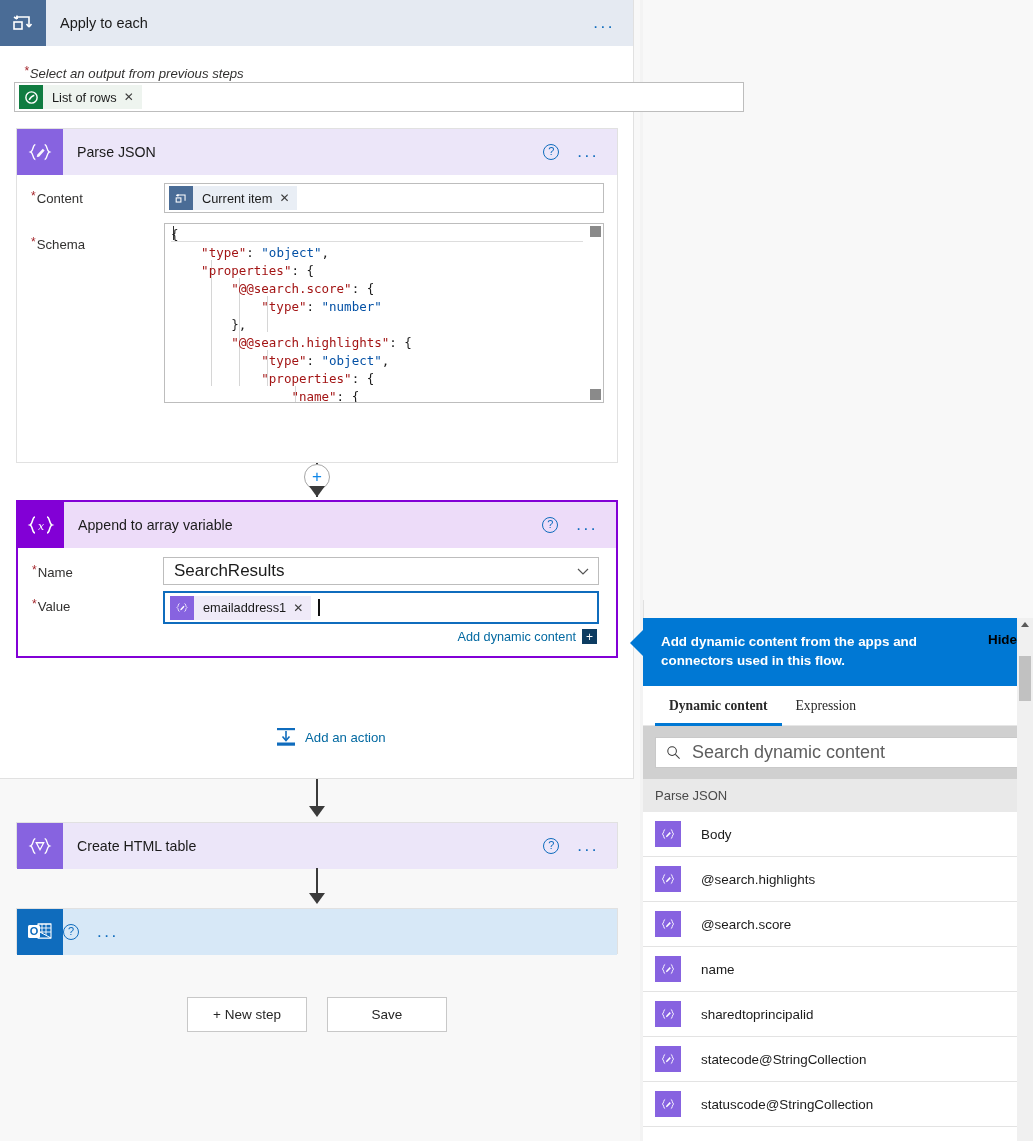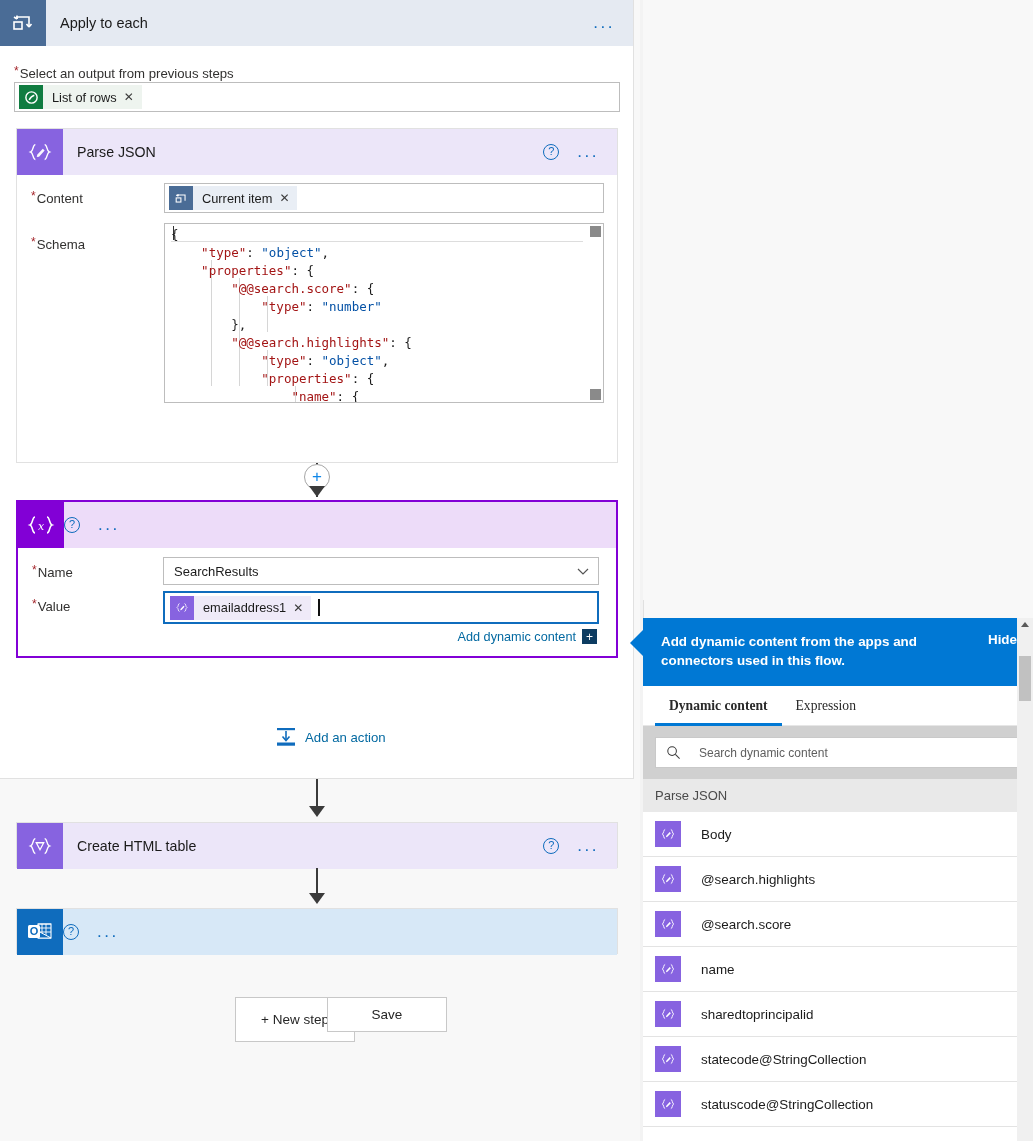--- a/index.html
+++ b/index.html
@@ -81,21 +81,21 @@
   .scroll-btn { position: absolute; right: 2px; width: 11px; height: 11px; background: #8a8a8a; }
 
   .btn {
     border: 1px solid #c8c8c8; background: #fff; font-size: 13.5px; color: #262626;
     display: flex; align-items: center; justify-content: center; cursor: pointer;
     font-family: "Liberation Sans", sans-serif;
   }
 
   .dd-box {
     border: 1px solid #bdbdbd; background: #fff; display: flex; align-items: center;
-    height: 28px; font-size: 13px; color: #1b1b1b; padding-left: 10px;
+    height: 28px; font-size: 17px; color: #1b1b1b; padding-left: 10px;
   }
   .chev { margin-left: auto; margin-right: 9px; color: #555; }
 
   .value-box { border: 2px solid #0f6cbd; background: #fff; display: flex; align-items: center; padding: 4px 5px; }
   .caret-bar { width: 1.5px; height: 17px; background: #111; margin-left: 7px; }
 
   .link { color: #0369a1; font-size: 12.7px; cursor: pointer; }
   .plus-badge {
     display: inline-flex; align-items: center; justify-content: center;
     width: 15px; height: 15px; background: #0d3c61; color: #fff; font-size: 12px;
@@ -110,32 +110,32 @@
     display: flex; align-items: center; justify-content: center; font-size: 17px; cursor: pointer;
   }
   .arrow-head { position: absolute; width: 0; height: 0; border-left: 8px solid transparent; border-right: 8px solid transparent; border-top: 11px solid #3b3b3b; }
 
   .add-action-row { position: absolute; display: flex; align-items: center; cursor: pointer; }
 
   
   .panel { position: absolute; left: 643px; top: 618px; width: 390px; height: 523px; background: #fff; }
   .panel-banner { background: #0078d4; color: #fff; padding: 14px 16px 16px 18px; display: flex; }
   .panel-banner-text { font-size: 13.4px; line-height: 19px; font-weight: bold; flex: 1; padding-right: 10px; }
-  .panel-hide { font-size: 13.4px; font-weight: bold; color: #ffffff; cursor: pointer; white-space: nowrap; }
+  .panel-hide { font-size: 13.4px; font-weight: bold; color: #000000; cursor: pointer; white-space: nowrap; }
   .panel-pointer {
     position: absolute; left: -13px; top: 12px; width: 0; height: 0;
     border-top: 13px solid transparent; border-bottom: 13px solid transparent; border-right: 13px solid #0078d4;
   }
   .tabs { display: flex; height: 40px; align-items: center; padding-left: 12px; border-bottom: 1px solid #e6e6e6; background: #fff; font-family: Liberation Serif, serif; }
   .tab { font-size: 13.6px; color: #292929; padding: 0 14px; height: 40px; display: flex; align-items: center; position: relative; cursor: pointer; }
   .tab.active { font-weight: bold; }
   .tab.active:after { content: ""; position: absolute; left: 0; right: 0; bottom: 0; height: 2.5px; background: #0078d4; }
   .search-area { background: #d0d0d0; padding: 11px 12px; }
   .search-box { background: #fff; border: 1px solid #c9c9c9; height: 31px; display: flex; align-items: center; padding-left: 10px; }
-  .search-ph { font-size: 12px; color: #5e5e5e; margin-left: 18px; }
+  .search-ph { font-size: 18px; color: #5e5e5e; margin-left: 11px; }
   .group-head { background: #e9e9e9; font-size: 13px; color: #4a4a4a; padding: 9px 0 9px 12px; }
   .dc-list { position: relative; background: #fff; }
   .dc-item { display: flex; align-items: center; height: 45px; padding-left: 12px; border-bottom: 1px solid #e3e3e3; cursor: pointer; background: #fff; }
   .dc-ico { width: 26px; height: 26px; background: #8763e0; color: #fff; display: flex; align-items: center; justify-content: center; font-size: 11px; flex: none; }
   .dc-label { margin-left: 20px; font-size: 13.4px; color: #1b1b1b; }
   .panel-scroll { position: absolute; right: 0; top: 0; width: 16px; bottom: 0; background: #f0f0f0; }
   .panel-scroll .sb-up { position: absolute; top: 4px; left: 4px; width: 0; height: 0; border-left: 4px solid transparent; border-right: 4px solid transparent; border-bottom: 5px solid #5a5a5a; }
   .panel-thumb { position: absolute; left: 2px; top: 38px; width: 12px; height: 45px; background: #c1c1c1; cursor: pointer; }
 
   .panel-left-edge { position: absolute; left: 643px; top: 600px; width: 1px; height: 541px; background: #e0e0e0; }
@@ -156,24 +156,24 @@
             <path d="M5 7 V5 H17 V15" fill="none" stroke="#fff" stroke-width="1.6"></path>
             <path d="M5 7 L5 3.5 M5 7 L2 5" fill="none" stroke="#fff" stroke-width="1.6"></path>
             <path d="M17 15 L19.5 12 M17 15 L14.5 12" fill="none" stroke="#fff" stroke-width="1.6"></path>
             <rect x="2" y="10" width="8" height="7" fill="none" stroke="#fff" stroke-width="1.6"></rect>
           </svg>
         </div>
         <div class="scope-title">Apply to each</div>
         <div class="ellipsis">...</div>
       </div>
 
-      <div style="position:absolute; left:14px; top:64px;">
+      <div style="position:absolute; left:24px; top:64px;font-style:italic;">
         <span class="req-star">*</span><span class="field-label">Select an output from previous steps</span>
       </div>
-      <div class="token-box" style="position:absolute; left:14px; top:82px; width:606px; height:28px;">
+      <div class="token-box" style="position:absolute; left:14px; top:82px; width:730px; height:28px;">
         <span class="token">
           <span class="tk-ico" style="background:#107c41;">
             <svg width="15" height="15" viewBox="0 0 16 16">
                 <circle cx="8" cy="8" r="6" fill="none" stroke="#fff" stroke-width="1.5"></circle>
                 <path d="M5.5 10.5 C7 7.5 9 6 11 5.5" fill="none" stroke="#fff" stroke-width="1.6"></path>
               </svg>
           </span>
           <span class="tk-label">List of rows</span>
           <span class="tk-x">✕</span>
         </span>
@@ -248,20 +248,21 @@
 
       <div class="act-card" style="left:16px; top:500px; width:602px; height:158px; border:2px solid #8200d6;">
         <div class="act-header purpledark-hdr">
           <div class="act-icon purpledark-ico">
             <svg width="28" height="20" viewBox="0 0 28 20">
               <path d="M8 2 C5 2 6 9 3 10 C6 11 5 18 8 18" fill="none" stroke="#fff" stroke-width="1.5"></path>
               <path d="M20 2 C23 2 22 9 25 10 C22 11 23 18 20 18" fill="none" stroke="#fff" stroke-width="1.5"></path>
               <text x="14" y="14.5" font-size="11" fill="#fff" text-anchor="middle" font-family="DejaVu Serif, serif" font-style="italic">x</text>
             </svg>
           </div>
+          <div class="act-title">Append to array variable</div>
           <div class="help-circle">?</div>
           <div class="ellipsis">...</div>
         </div>
 
         <div style="position:absolute; left:14px; top:61px;">
           <span class="req-star">*</span><span class="field-label">Name</span>
         </div>
         <div class="dd-box" style="position:absolute; left:145px; top:55px; width:436px;">
           <span>SearchResults</span>
           <span class="chev">
@@ -338,21 +339,21 @@
             <path d="M11 11 L24 18 H11 Z" fill="#0f6cbd" stroke="#fff" stroke-width="1"></path>
             <rect x="1" y="5" width="12" height="13" rx="1.5" fill="#fff"></rect>
             <text x="7" y="15" font-size="11" fill="#0f6cbd" text-anchor="middle" font-family="Liberation Sans, sans-serif" font-weight="bold">O</text>
           </svg>
         </div>
         <div class="help-circle">?</div>
         <div class="ellipsis">...</div>
       </div>
     </div>
 
-    <div class="btn" style="position:absolute; left:187px; top:997px; width:120px; height:45px;margin-left:48px;">+ New step</div>
+    <div class="btn" style="position:absolute; left:187px; top:997px; width:120px; height:35px;">+ New step</div>
     <div class="btn" style="position:absolute; left:327px; top:997px; width:120px; height:35px;">Save</div>
   </div>
 
   <div class="panel-left-edge"></div>
   <div class="panel">
     <div class="panel-pointer"></div>
     <div class="panel-banner">
       <div class="panel-banner-text">Add dynamic content from the apps and connectors used in this flow.</div>
       <div class="panel-hide">Hide</div>
     </div>

